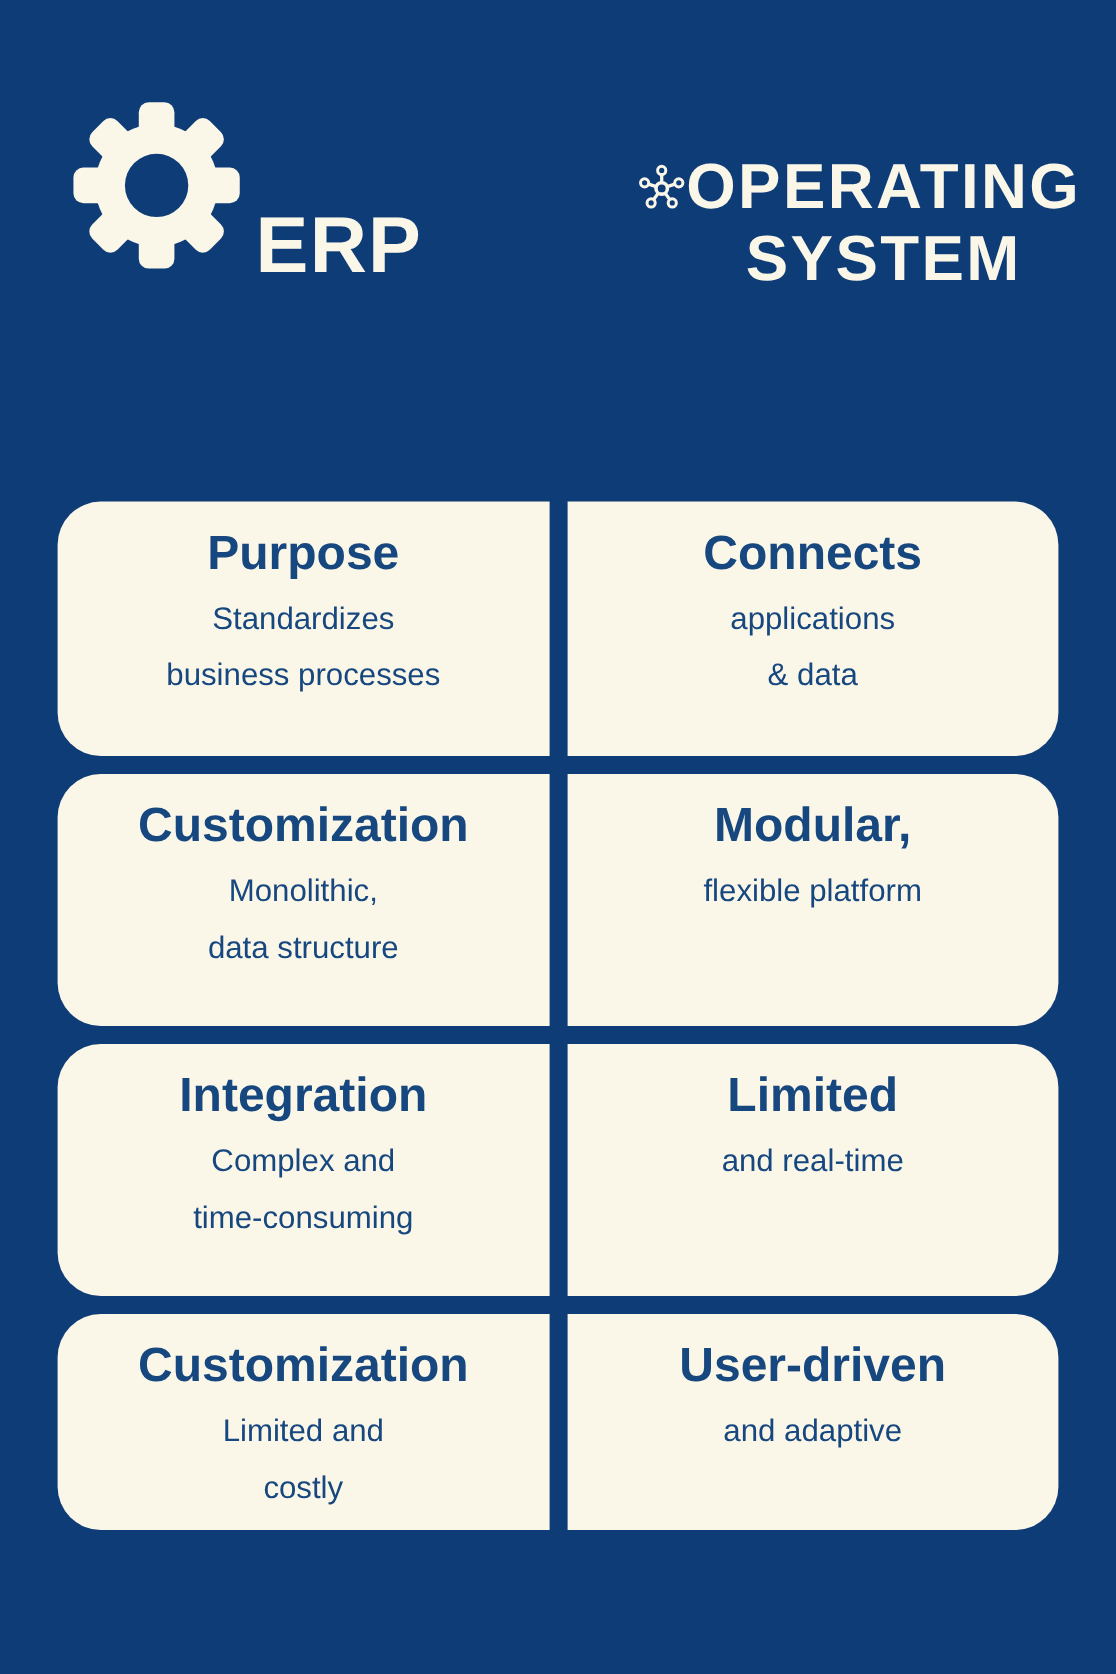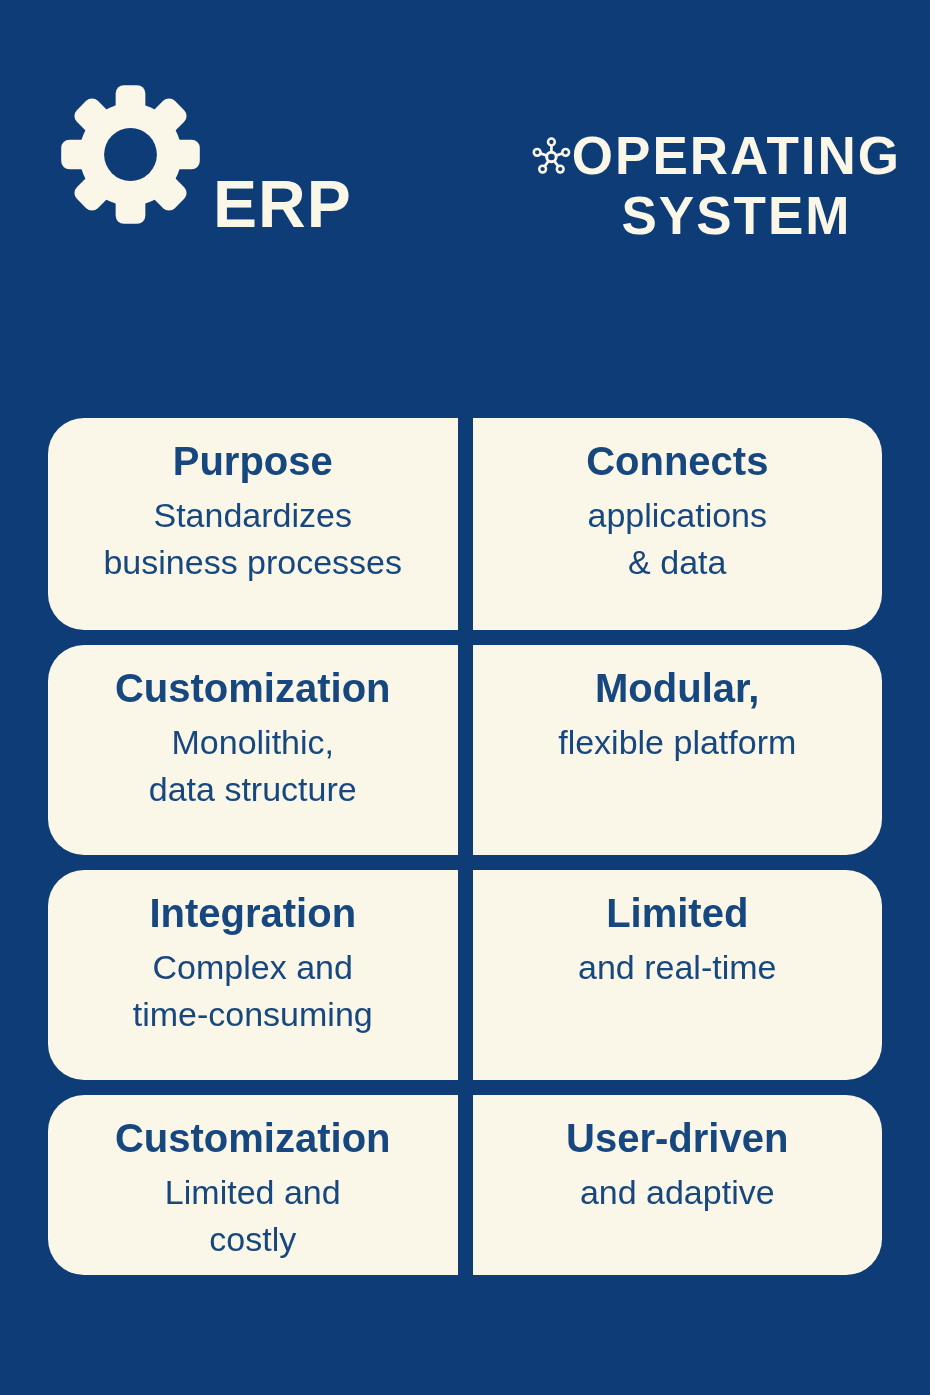--- a/index.html
+++ b/index.html
@@ -63,21 +63,21 @@
   .card.left{border-radius:36px 0 0 36px;}
   .card.right{border-radius:0 36px 36px 0;}
   .card h2{
     margin:0 0 8px 0;
     font-size:40px;
     line-height:1.15;
     font-weight:bold;
   }
   .card p{
     margin:0;
-    font-size:34px;
+    font-size:26px;
     line-height:47px;
     white-space:pre-line;
   }
 </style>
 </head>
 <body>
 
 <div class="canvas">
 
   <div class="hdr-col hdr-left">

